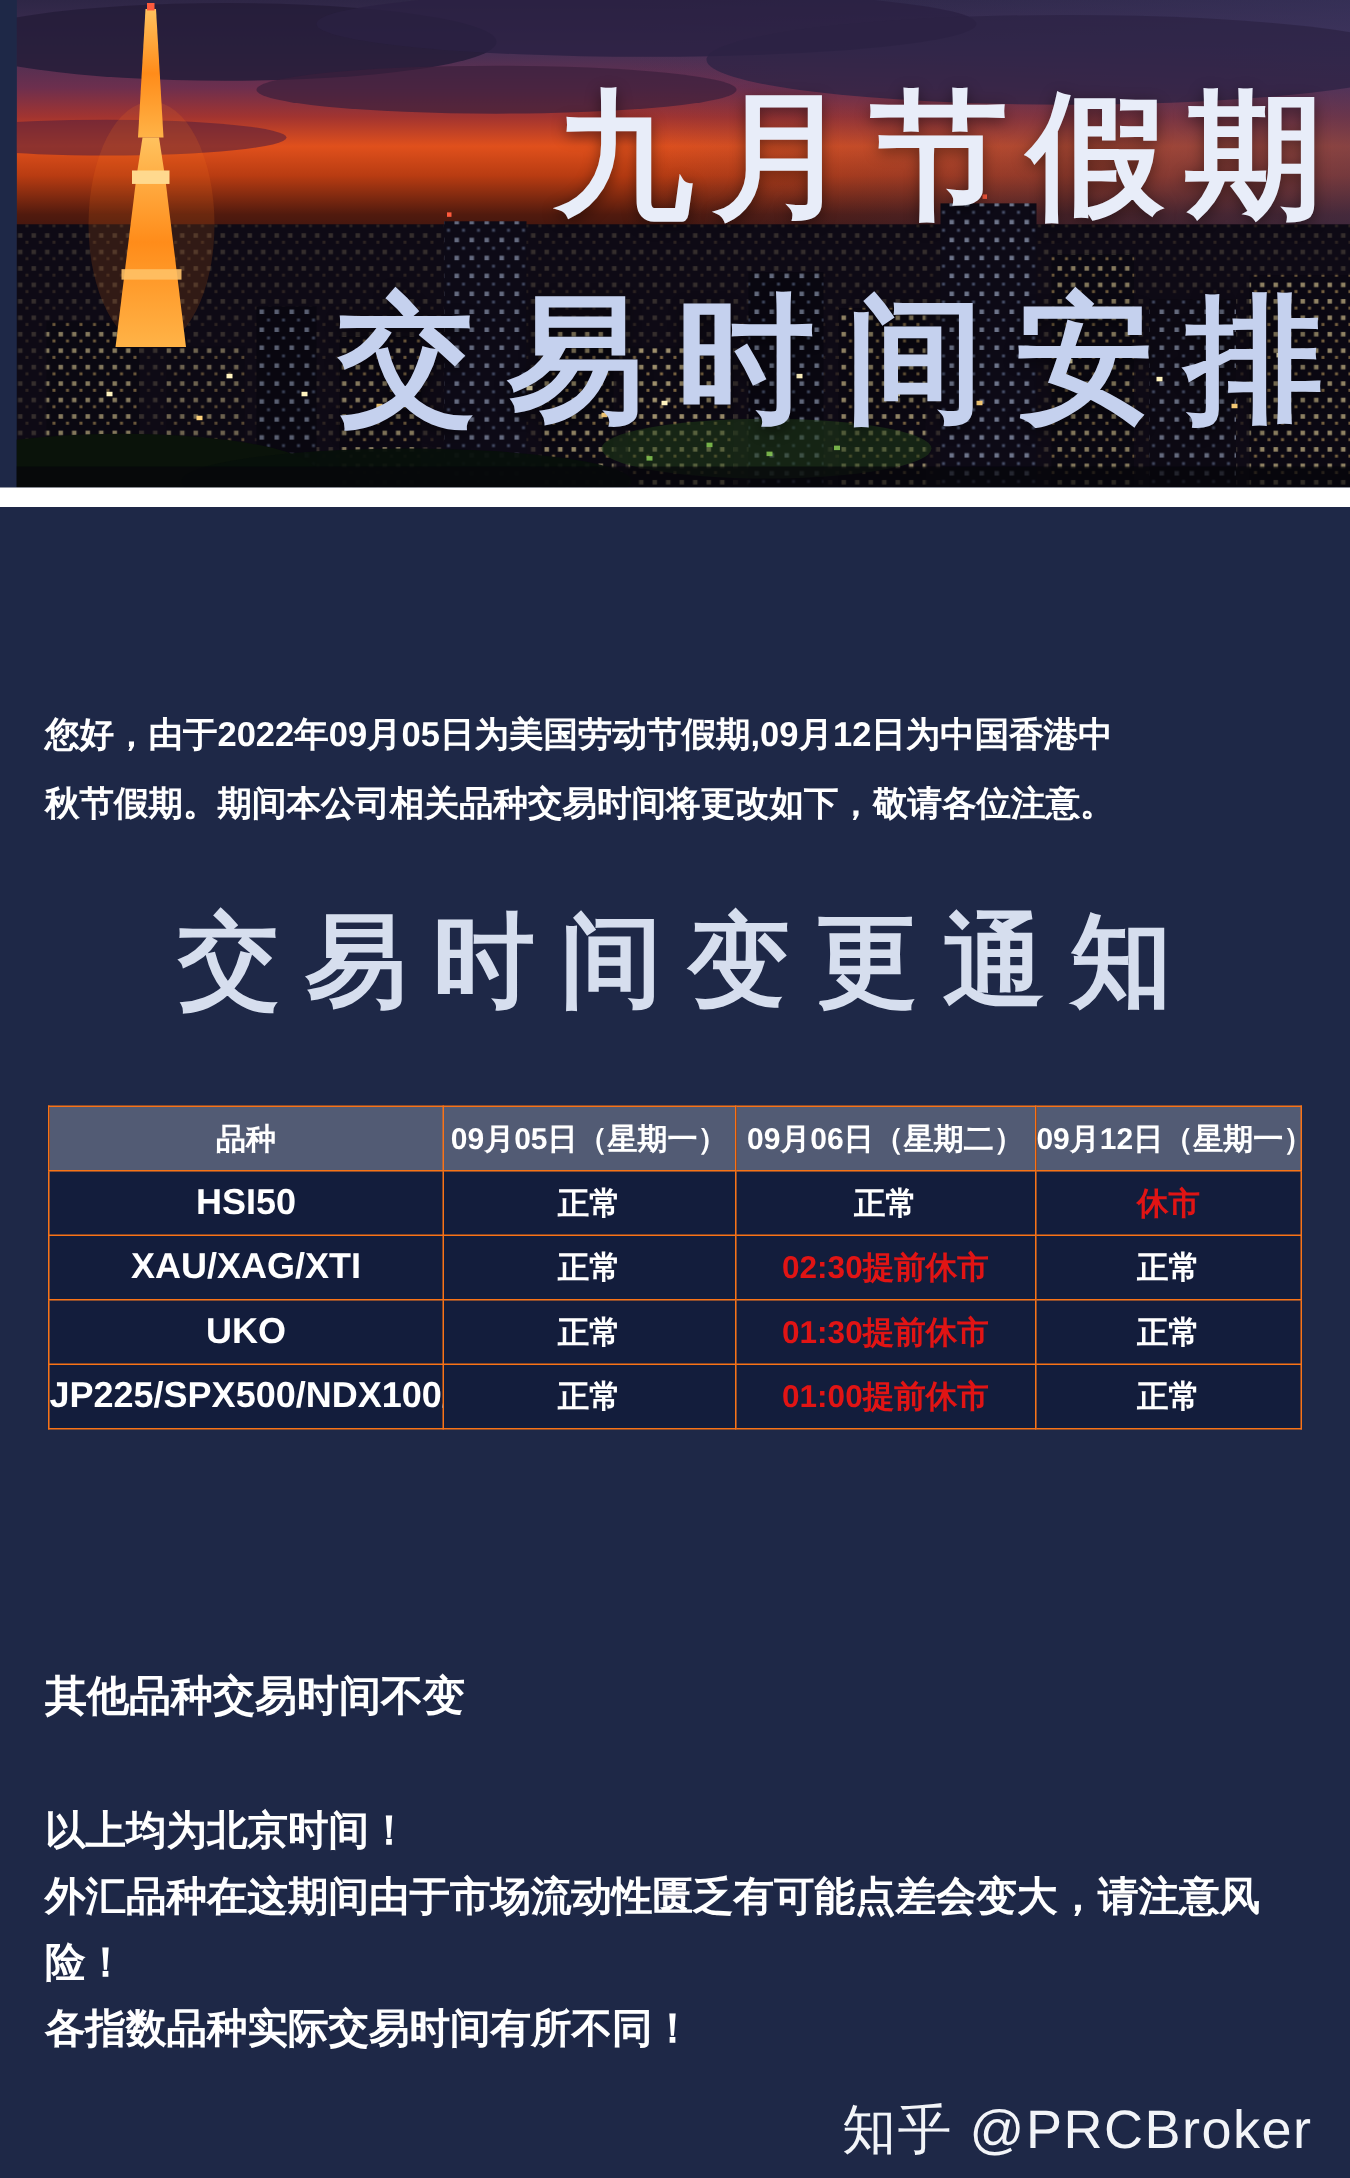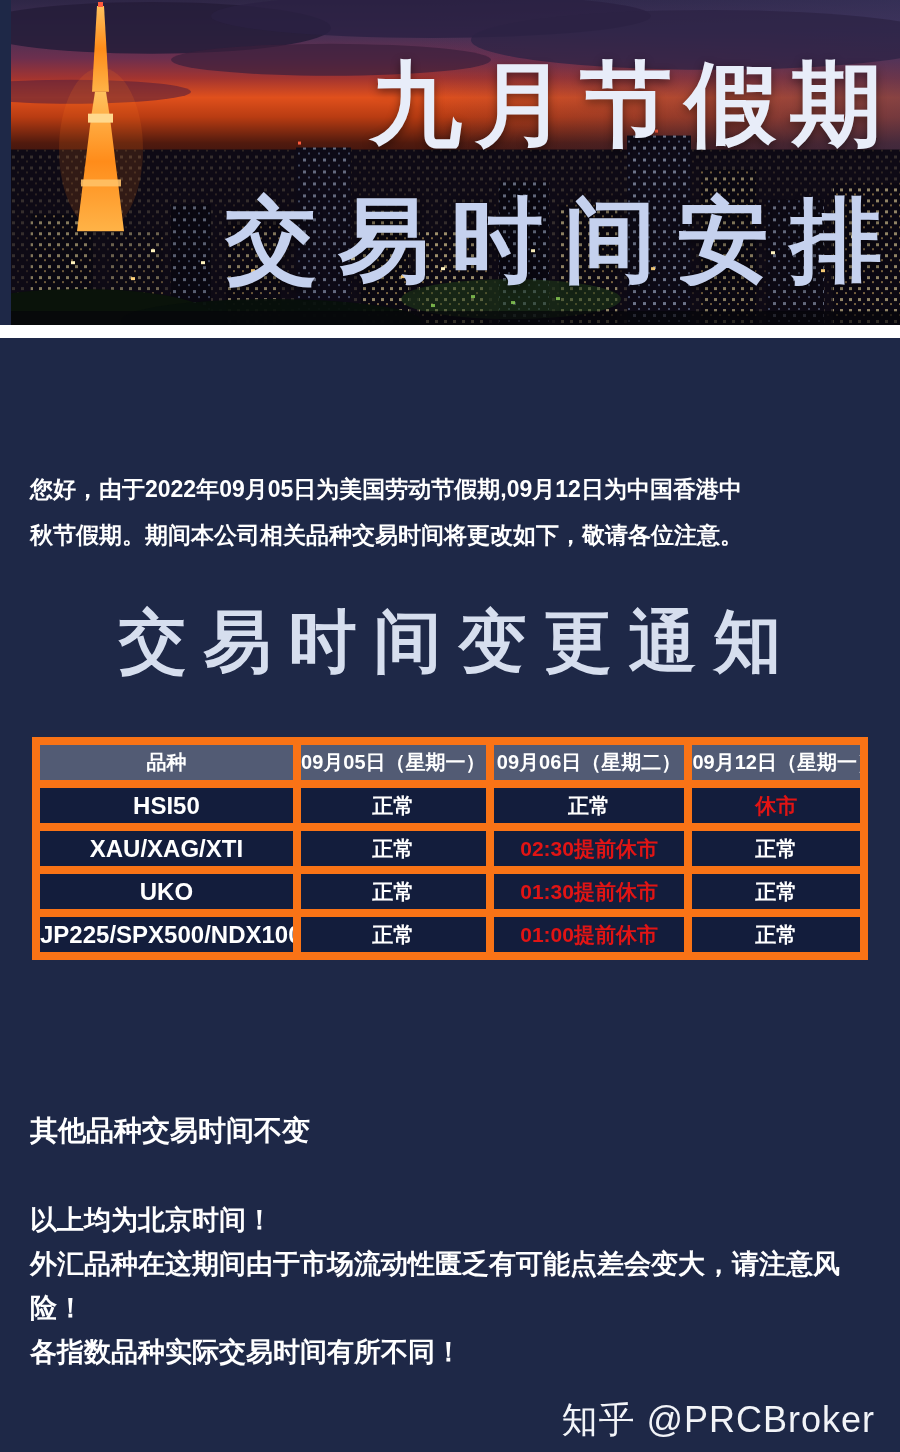--- a/index.html
+++ b/index.html
@@ -33,21 +33,21 @@
     font-size:23px; font-weight:700; line-height:46px; color:var(--text-white,#fff); }
 
   .section-title{ position:absolute; top:606px; left:0; right:0; text-align:center;
     font-size:68px; font-weight:700; letter-spacing:17px; line-height:70px;
     color:var(--section-title,#d6deee); text-indent:17px; }
 
   
   .table-wrap{ position:absolute; top:737px; left:32px; right:32px; }
   table{ width:100%; border-collapse:collapse; table-layout:fixed; }
   th,td{
-    border:8px solid #f97316; text-align:center; vertical-align:middle;
+    border:1px solid #f97316; text-align:center; vertical-align:middle;
     font-weight:700; color:#fff; overflow:hidden; white-space:nowrap;
   }
   th{ background:var(--header-bg,#525b74); height:43px; font-size:20px; }
   td{ background:var(--cell-bg,#131d3c); height:43px; font-size:21px; }
   td.prod{ font-size:24px; letter-spacing:0; }
   td.red{ color:var(--alert-red,#e11414); }
 
   
   .note-unchanged{ position:absolute; top:1112px; left:30px;
     font-size:28px; font-weight:700; color:var(--text-white,#fff); }

